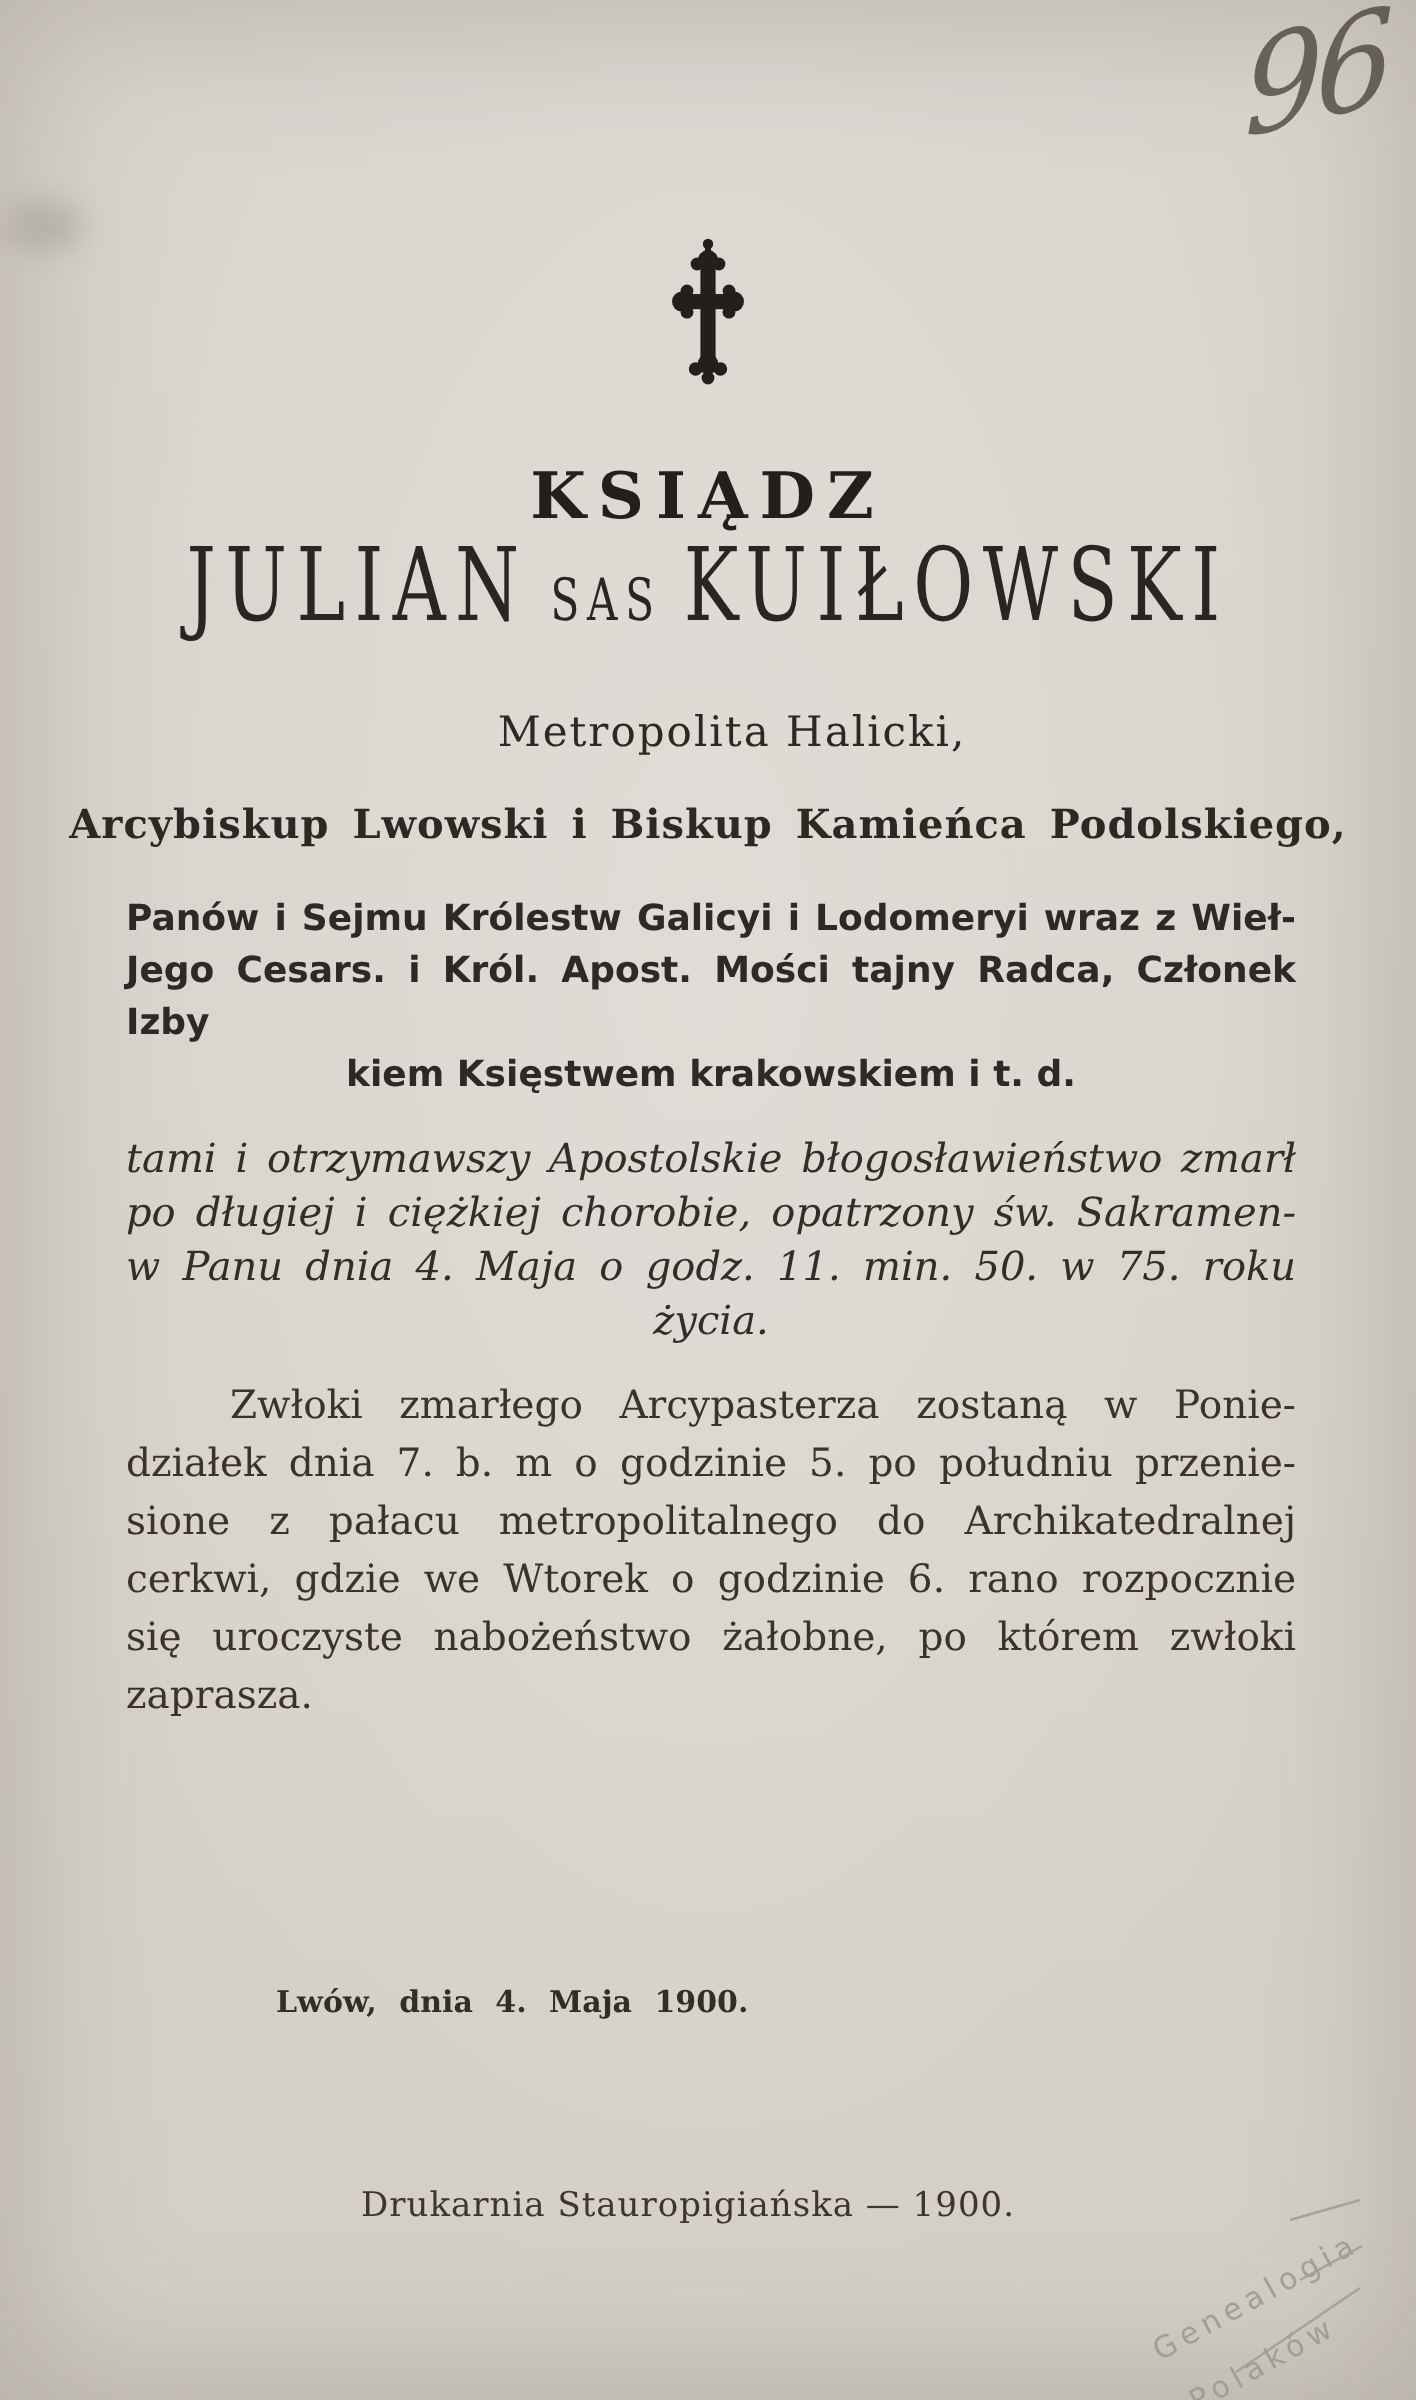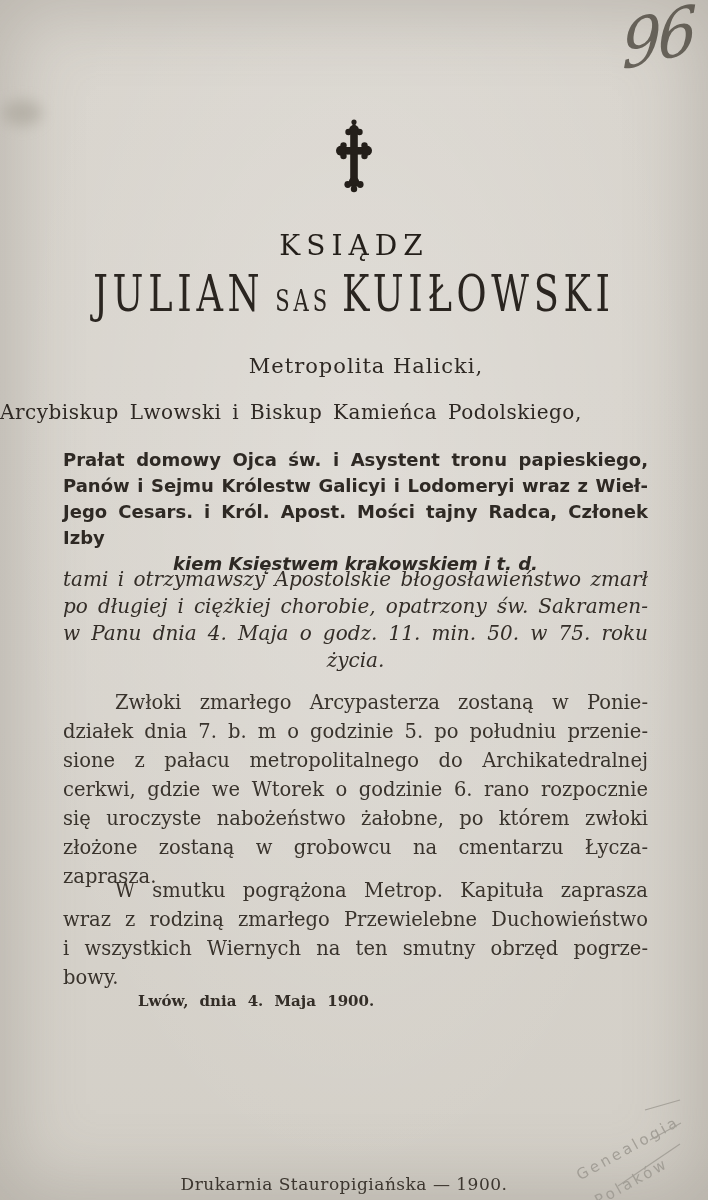--- a/index.html
+++ b/index.html
@@ -24,64 +24,64 @@
     position:absolute;top:6px;right:14px;
     font-style:italic;font-size:64px;line-height:1;
     color:#4d483f;opacity:.8;
     transform:rotate(-14deg) skewX(-14deg);
     letter-spacing:-4px;
   }
   .cross-wrap{position:absolute;top:118px;left:0;width:708px;text-align:center;}
   .cross-wrap svg{color:#241f1a;}
   .rank{
     position:absolute;top:229px;left:0;width:708px;text-align:center;
-    font-weight:normal;font-size:28px;letter-spacing:6px;color:#241f1a;
+    font-weight:bold;font-size:32px;letter-spacing:6px;color:#241f1a;
   }
   .name-line{
     position:absolute;top:266px;left:0;width:708px;text-align:center;
     font-size:47px;color:#2a2520;letter-spacing:6px;white-space:nowrap;
     transform:scale(.78,1.08);transform-origin:50% 50%;
   }
   .name-line .mid{font-size:27px;letter-spacing:5px;padding:0 14px;}
   .subtitle1{
     position:absolute;top:354px;left:0;width:708px;text-align:center;
     font-weight:400;font-size:21px;letter-spacing:1px;color:#2e2823;padding-left:12px;
   }
   .subtitle2{
-    position:absolute;top:400px;left:0;width:708px;
-    font-weight:400;font-size:20px;letter-spacing:.5px;word-spacing:4px;color:#2e2823;
+    position:absolute;top:400px;left:0;width:708px;text-align:center;
+    font-weight:700;font-size:20px;letter-spacing:.5px;word-spacing:4px;color:#2e2823;
   }
   .block{position:absolute;left:63px;width:585px;}
   .titles-block{
     top:447px;
     font-family:"DejaVu Sans","Liberation Sans",sans-serif;
     font-weight:bold;font-size:18px;line-height:26px;color:#2e2924;
   }
   .notice-block{
     top:566px;font-style:italic;font-size:20px;line-height:27px;color:#332d27;
   }
   .para1{top:688px;font-size:19.5px;line-height:29px;color:#39332c;}
   .para2{top:876px;font-size:19.5px;line-height:29px;color:#39332c;}
   .dateline{
     position:absolute;top:992px;left:138px;
     font-weight:600;font-size:15px;word-spacing:6px;color:#332d27;
   }
   .printer{
-    position:absolute;top:1174px;left:0;width:688px;text-align:center;
+    position:absolute;top:1093px;left:0;width:688px;text-align:center;
     font-size:17px;letter-spacing:.5px;color:#3c362f;
   }
   .watermark{position:absolute;right:0;bottom:0;width:168px;height:136px;pointer-events:none;}
   .watermark text{
     font-family:"DejaVu Sans","Liberation Sans",sans-serif;
     font-size:15px;letter-spacing:3px;fill:#a29e96;
   }
   .watermark line{stroke:#a6a29a;stroke-width:1.2;}
   
   .jl{text-align:justify;text-align-last:justify;}
-  .cl{text-align-last:center;font-style:italic;}
+  .cl{text-align-last:center;}
   .ll{text-align:left;text-align-last:left;}
   .ind{text-indent:52px;}
 </style>
 </head>
 <body>
 
 <div class="paper">
 
   <div class="smudge"></div>
 
@@ -115,49 +115,41 @@
 
   <div class="name-line">
     <span>JULIAN</span><span class="mid">SAS</span><span>KUIŁOWSKI</span>
   </div>
 
   <div class="subtitle1">Metropolita Halicki,</div>
 
   <div class="subtitle2">Arcybiskup Lwowski i Biskup Kamieńca Podolskiego,</div>
 
   <div class="block titles-block">
-      <div class="jl">Prałat domowy Ojca św. i Asystent tronu papieskiego,</div>
       <div class="jl">Panów i Sejmu Królestw Galicyi i Lodomeryi wraz z Wieł-</div>
       <div class="jl">Jego Cesars. i Król. Apost. Mości tajny Radca, Członek Izby</div>
       <div class="cl">kiem Księstwem krakowskiem i t. d.</div>
     </div>
 
   <div class="block notice-block">
       <div class="jl">tami i otrzymawszy Apostolskie błogosławieństwo zmarł</div>
       <div class="jl">po długiej i ciężkiej chorobie, opatrzony św. Sakramen-</div>
       <div class="jl">w Panu dnia 4. Maja o godz. 11. min. 50. w 75. roku</div>
       <div class="cl">życia.</div>
     </div>
 
   <div class="block para1">
       <div class="jl ind">Zwłoki zmarłego Arcypasterza zostaną w Ponie-</div>
       <div class="jl">działek dnia 7. b. m o godzinie 5. po południu przenie-</div>
       <div class="jl">sione z pałacu metropolitalnego do Archikatedralnej</div>
       <div class="jl">cerkwi, gdzie we Wtorek o godzinie 6. rano rozpocznie</div>
       <div class="jl">się uroczyste nabożeństwo żałobne, po którem zwłoki</div>
-      <div class="jl">złożone zostaną w grobowcu na cmentarzu Łycza-</div>
       <div class="ll">zaprasza.</div>
     </div>
 
-  <div class="block para2">
-      <div class="jl ind">W smutku pogrążona Metrop. Kapituła zaprasza</div>
-      <div class="jl">wraz z rodziną zmarłego Przewielebne Duchowieństwo</div>
-      <div class="jl">i wszystkich Wiernych na ten smutny obrzęd pogrze-</div>
-      <div class="ll">bowy.</div>
-    </div>
 
   <div class="dateline">Lwów, dnia 4. Maja 1900.</div>
 
   <div class="printer">Drukarnia Stauropigiańska — 1900.</div>
 
   <svg class="watermark" viewBox="0 0 168 136">
     <line x1="105" y1="46" x2="140" y2="36"></line>
     <line x1="110" y1="76" x2="141" y2="59"></line>
     <line x1="78" y1="122" x2="140" y2="80"></line>
     <text x="28" y="98" transform="rotate(-29 70 84)">Genealogia</text>

